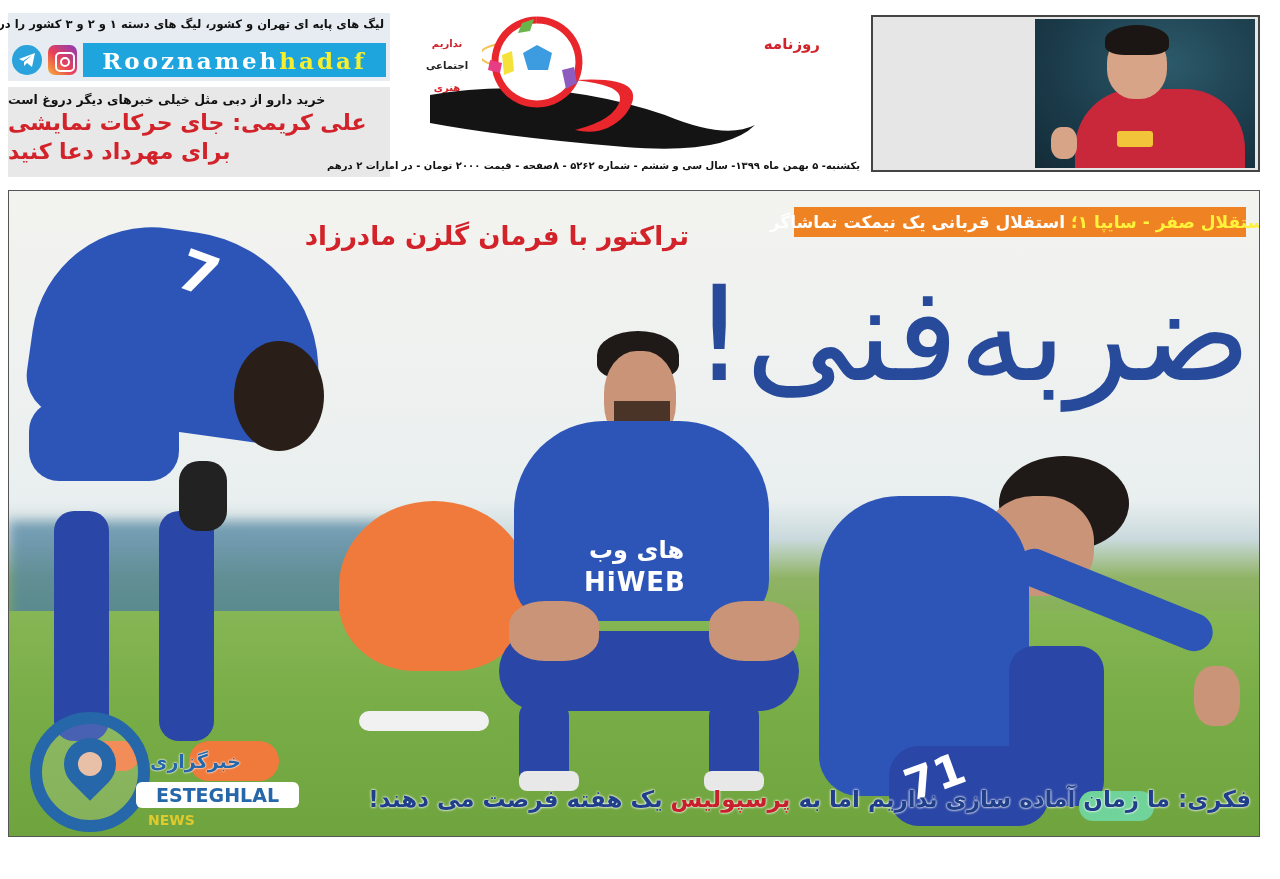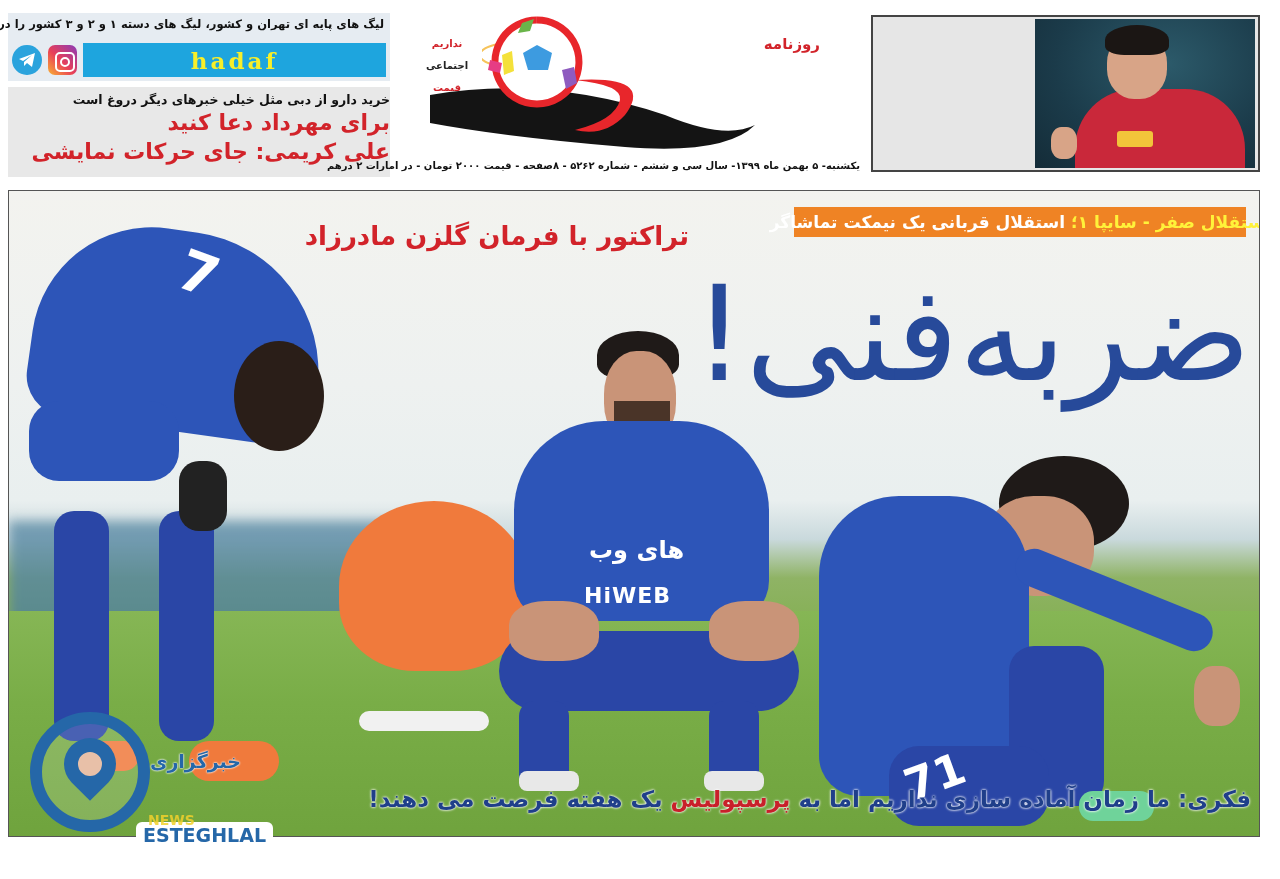--- a/index.html
+++ b/index.html
@@ -40,21 +40,21 @@
       content: ""; position: absolute; left: 12px; top: 12px; width: 6px; height: 6px;
       border: 2px solid #fff; border-radius: 50%;
     }
     .ico-telegram {
       width: 30px; height: 30px; border-radius: 50%; background: #2aa3dd; position: relative;
     }
     .ico-telegram svg { position: absolute; left: 6px; top: 7px; }
 
     .tl-news {
       position: absolute; left: 8px; top: 87px; width: 382px; height: 90px;
-      background: #e8e8e8; text-align: right; direction: rtl;
+      background: #e8e8e8; text-align: left; direction: rtl;
     }
     .tl-news .kicker { font-size: 12.5px; font-weight: bold; color: #111; margin-top: 5px; }
     .tl-news .headline { font-size: 22px; font-weight: bold; color: #d2232a; line-height: 27px; margin-top: 2px; }
 
     
     .masthead { position: absolute; left: 420px; top: 5px; width: 440px; height: 150px; }
     .logo-word {
       position: absolute; right: 20px; top: 20px;
       font-family: "DejaVu Sans", sans-serif; font-weight: bold; font-size: 112px; color: #141414;
       line-height: 1; direction: rtl; letter-spacing: -6px;
@@ -150,55 +150,56 @@
     }
     .wm-pin::after {
       content: ""; position: absolute; left: 14px; top: 14px; width: 24px; height: 24px; background: #e8c0a8; border-radius: 50%;
     }
     .wm-persian {
       position: absolute; left: 120px; top: 38px; font-size: 19px; font-weight: bold; color: #2567a8;
       direction: rtl; text-shadow: 0 0 2px #fff, 0 0 2px #fff;
     }
     .wm-label {
       position: absolute; left: 106px; top: 70px; background: #fff; color: #2567a8; font-weight: bold;
-      font-size: 19px; padding: 2px 7px; border-radius: 6px; margin-top: 40px;
+      font-size: 19px; padding: 2px 20px; border-radius: 6px;
     }
     .wm-news {
       position: absolute; left: 118px; top: 100px; color: #f2d12c; font-weight: bold; font-size: 14px; opacity: .85;
     }
   </style>
 </head>
 <body>
 
 <div class="tl-promo">
   <div class="promo-line">لیگ های پایه ای تهران و کشور، لیگ های دسته ۱ و ۲ و ۳ کشور را در کانال هدف دنبال کنید</div>
   <div class="social-bar">
     <div class="ico-telegram">
       <svg width="18" height="16" viewBox="0 0 18 16">
           <path d="M1 7 L17 1 L14 15 L9 11 L6 14 L6 10 L14 3 L5 9 Z" fill="#fff"></path>
         </svg>
     </div>
     <div class="ico-insta"></div>
     <div class="handle-box">
+      <span class="h1">Rooznameh</span>
         <span class="h2">hadaf</span>
     </div>
   </div>
 </div>
 
 <div class="tl-news">
   <div class="kicker">خرید دارو از دبی مثل خیلی خبرهای دیگر دروغ است</div>
+  <div class="headline">علی کریمی: جای حرکات نمایشی</div>
   <div class="headline">برای مهرداد دعا کنید</div>
-  <div class="headline">علی کریمی: جای حرکات نمایشی</div>
 </div>
 
 <div class="masthead">
   <div class="logo-tags">
     <div class="t-red">نداریم</div>
     <div class="t-blk">اجتماعی</div>
-    <div class="t-red">قیمت</div>
+    <div class="t-red">هنری</div>
   </div>
   <svg class="swoosh" width="420" height="80" viewBox="0 0 420 80">
     <path d="M5 20 Q120 0 240 40 Q300 65 330 50 Q300 80 200 72 Q80 62 5 48 Z" fill="#141414"></path>
     <path d="M150 5 Q230 0 200 40 Q180 62 150 55 Q190 45 195 25 Q198 10 150 5 Z" fill="#e8262b"></path>
   </svg>
   <svg class="logo-ball" width="110" height="100" viewBox="0 0 110 100">
     <ellipse cx="30" cy="40" rx="32" ry="12" fill="none" stroke="#f6c35a" stroke-width="2"></ellipse>
     <path d="M55 5 A42 42 0 1 1 54.9 5" fill="#ffffff" stroke="#e8262b" stroke-width="7"></path>
     <polygon points="55,30 70,38 66,55 46,55 41,38" fill="#3d9be0"></polygon>
     <polygon points="40,8 52,4 48,16 36,18" fill="#6ab54a"></polygon>
@@ -246,21 +247,21 @@
     <div class="orange" style="left:0;top:20px;width:190px;height:170px;border-radius:50% 50% 40% 40%;"></div>
     <div style="position:absolute;left:20px;top:230px;width:130px;height:20px;background:#f1f1f1;border-radius:10px;"></div>
   </div>
 
   <div class="player" style="left:480px;top:140px;width:320px;height:460px;">
     <div class="hair" style="left:108px;top:0;width:82px;height:48px;border-radius:50% 50% 30% 30%;"></div>
     <div class="skin" style="left:115px;top:20px;width:72px;height:95px;border-radius:45%;"></div>
     <div style="position:absolute;left:125px;top:70px;width:56px;height:42px;background:#4a3428;border-radius:0 0 50% 50%;"></div>
     <div class="jersey" style="left:25px;top:90px;width:255px;height:200px;border-radius:90px 90px 40px 40px;"></div>
     <div class="num" style="left:100px;top:205px;font-size:24px;direction:rtl;">های وب</div>
-    <div class="num" style="left:95px;top:252px;font-size:22px;letter-spacing:1px;">HiWEB</div>
+    <div class="num" style="left:95px;top:236px;font-size:26px;letter-spacing:1px;">HiWEB</div>
     <div style="position:absolute;left:10px;top:300px;width:300px;height:80px;background:#2a46a6;border-radius:40px;"></div>
     <div class="skin" style="left:20px;top:270px;width:90px;height:60px;border-radius:40%;"></div>
     <div class="skin" style="left:220px;top:270px;width:90px;height:60px;border-radius:40%;"></div>
     <div style="position:absolute;left:30px;top:370px;width:50px;height:90px;background:#2a46a6;border-radius:15px;"></div>
     <div style="position:absolute;left:220px;top:370px;width:50px;height:90px;background:#2a46a6;border-radius:15px;"></div>
     <div style="position:absolute;left:30px;top:440px;width:60px;height:20px;background:#e8e8e8;border-radius:8px;"></div>
     <div style="position:absolute;left:215px;top:440px;width:60px;height:20px;background:#e8e8e8;border-radius:8px;"></div>
   </div>
 
   <div class="player" style="left:800px;top:265px;width:440px;height:385px;">

